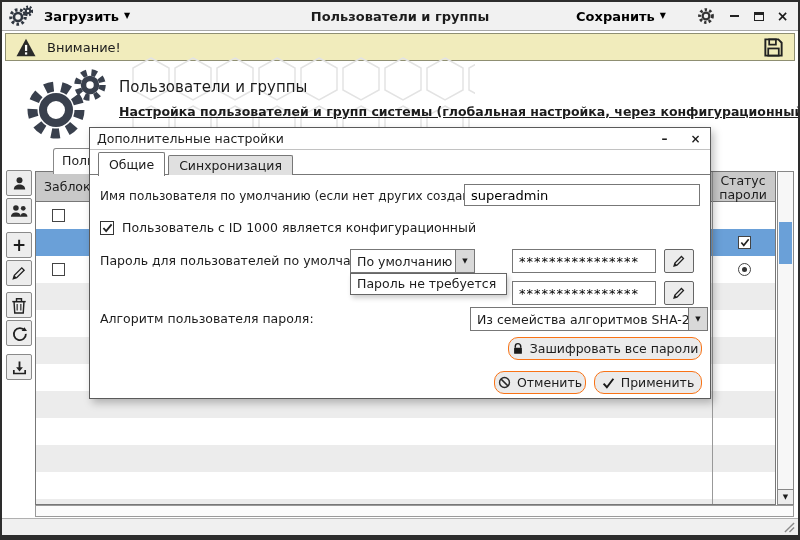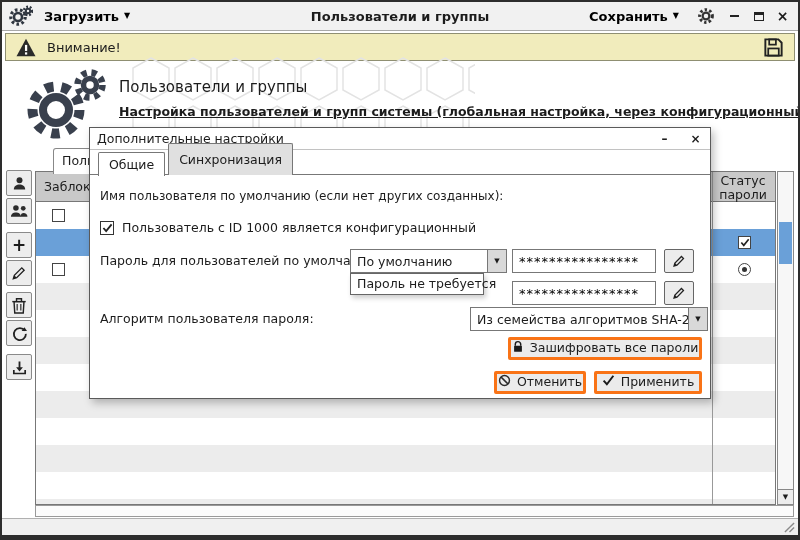--- a/index.html
+++ b/index.html
@@ -44,32 +44,32 @@
 .hscroll{position:absolute;left:33px;top:503px;width:759px;height:12px;border:1px solid #999;background:#fbfbfb}
 .statusbar{position:absolute;left:0;right:0;bottom:0;height:17px;background:#f0f0f0;border-top:1px solid #b0b0b0}
 .grip{position:absolute;right:3px;bottom:2px;cursor:nwse-resize}
 
 .dialog{position:absolute;left:87px;top:125px;width:622px;height:272px;background:#fff;border:1px solid #5a5a5a;box-shadow:3px 4px 8px rgba(0,0,0,.25);z-index:20}
 .dlg-titlebar{position:absolute;left:0;right:0;top:0;height:22px;border-bottom:1px solid #c2c2c2;display:flex;align-items:center;padding:0 7px;font-size:12.5px;gap:16px}
 .dlg-winbtn{width:15px;height:15px;display:flex;align-items:center;justify-content:center;font-size:12px;font-weight:bold;cursor:pointer}
 .dlg-tabs{position:absolute;left:8px;top:23px;height:24px;display:flex;align-items:flex-end;gap:3px;z-index:3}
 .dtab{border:1px solid #777;border-bottom:none;padding:0 10px;font-size:12.5px;display:flex;align-items:center;cursor:pointer;border-radius:2px 2px 0 0}
 .dtab.active{background:#fff;height:24px;margin-bottom:-1px}
-.dtab.inactive{background:#e0e0e0;height:32px}
+.dtab.inactive{background:#e0e0e0;height:20px}
 .dlg-body{position:absolute;left:0;right:0;top:46px;bottom:0;border-top:1px solid #777;font-size:12.5px;background:#fff}
 .dlabel{position:absolute;white-space:nowrap;line-height:24px;z-index:1}
 .dinput{position:absolute;height:22px;border:1px solid #777;background:#fff;font:inherit;font-size:13px;padding:0 6px;z-index:2}
 .combo{position:absolute;height:24px;border:1px solid #777;background:#fff;display:flex;align-items:center;cursor:pointer;z-index:2}
 .combo-text{flex:1;padding:0 6px;white-space:nowrap;overflow:hidden}
 .combo-btn{width:19px;align-self:stretch;border-left:1px solid #777;background:#d9d9d9;display:flex;align-items:center;justify-content:center;font-size:7px}
 .pwd{position:absolute;height:24px;border:1px solid #777;background:#fff;font:inherit;font-size:13px;letter-spacing:1px;padding:0 6px;overflow:hidden;z-index:2}
 .iconbtn{position:absolute;width:30px;height:24px;border:1px solid #666;background:#ececec;border-radius:2px;display:flex;align-items:center;justify-content:center;cursor:pointer;z-index:2}
-.dropdown{position:absolute;left:260px;top:98px;width:134px;background:#fff;border:1px solid #666;box-shadow:2px 3px 5px rgba(0,0,0,.2);z-index:6}
+.dropdown{position:absolute;left:260px;top:98px;width:157px;background:#fff;border:1px solid #666;box-shadow:2px 3px 5px rgba(0,0,0,.2);z-index:6}
 .dd-item{height:20px;line-height:20px;padding:0 6px;white-space:nowrap;cursor:pointer}
-.btn{position:absolute;border:3px solid #f97316;background:#ebebeb;border-radius:2px;display:flex;align-items:flex-start;justify-content:center;gap:6px;font-size:12.5px;cursor:pointer;z-index:2}
+.btn{position:absolute;border:1px solid #f97316;background:#ebebeb;border-radius:10px;display:flex;align-items:center;justify-content:center;gap:6px;font-size:12.5px;cursor:pointer;z-index:2}
 .dcheck{position:absolute;width:14px;height:14px;border:1.5px solid #333;background:#fff;display:flex;align-items:center;justify-content:center;cursor:pointer;z-index:1}
 svg{display:block}
 </style>
 </head>
 <body>
 
 <div id="app">
 
   <div class="titlebar">
     <span>
@@ -81,21 +81,21 @@
           <circle cx="19" cy="6" r="4.2" stroke-width="2.4" stroke-dasharray="1.8 1.7"></circle>
         </g>
       </svg>
     </span>
     <button class="tb-menu">
       <span>Загрузить</span>
       <span class="caret">▼</span>
     </button>
     <div class="tb-title">Пользователи и группы</div>
     <div style="flex:1"></div>
-    <button class="tb-menu" style="margin-right:7px">
+    <button class="tb-menu" style="margin-right:20px">
       <span>Сохранить</span>
       <span class="caret">▼</span>
     </button>
     <span style="cursor:pointer">
       <svg width="18" height="18" viewBox="0 0 24 24">
         <circle cx="12" cy="12" r="4.5" fill="none" stroke="#333" stroke-width="3"></circle>
         <circle cx="12" cy="12" r="8.5" fill="none" stroke="#333" stroke-width="4" stroke-dasharray="3.2 3"></circle>
       </svg>
     </span>
     <span class="winbtn" style="margin-left:4px">
@@ -253,30 +253,31 @@
       <span class="dlg-winbtn">–</span>
       <span class="dlg-winbtn">×</span>
     </div>
     <div class="dlg-tabs">
       <span class="dtab active">Общие</span>
       <span class="dtab inactive">Синхронизация</span>
     </div>
     <div class="dlg-body">
 
       <span class="dlabel" style="left:10px;top:9px;font-size:12px">Имя пользователя по умолчанию (если нет других созданных):</span>
+      <input class="dinput" style="left: 374px; top: 9px; width: 236px;" value="superadmin">
 
       <span class="dcheck" style="left:10px;top:46px">
         <svg width="11" height="10" viewBox="0 0 12 11">
             <path d="M1.5 5.5 L4.5 9 L10.5 1.5" fill="none" stroke="#222" stroke-width="2"></path>
           </svg>
       </span>
       <span class="dlabel" style="left:32px;top:41px">Пользователь с ID 1000 является конфигурационный</span>
 
       <span class="dlabel" style="left:10px;top:74px">Пароль для пользователей по умолчанию:</span>
-      <div class="combo" style="left:260px;top:74px;width:157px">
+      <div class="combo" style="left:260px;top:74px;width:125px">
         <span class="combo-text">По умолчанию</span>
         <span class="combo-btn">▼</span>
       </div>
       <input class="pwd" style="left: 422px; top: 74px; width: 144px;" value="****************">
       <span class="iconbtn" style="left:574px;top:74px">
         <svg width="14" height="14" viewBox="0 0 24 24">
           <path d="M3.5 20.5 L5 15.5 L16.2 4.3 L19.7 7.8 L8.5 19 Z" fill="none" stroke="#222" stroke-width="2.2"></path>
           <path d="M3.5 20.5 L5 15.5 L8.5 19 Z" fill="#222"></path>
         </svg>
       </span>

